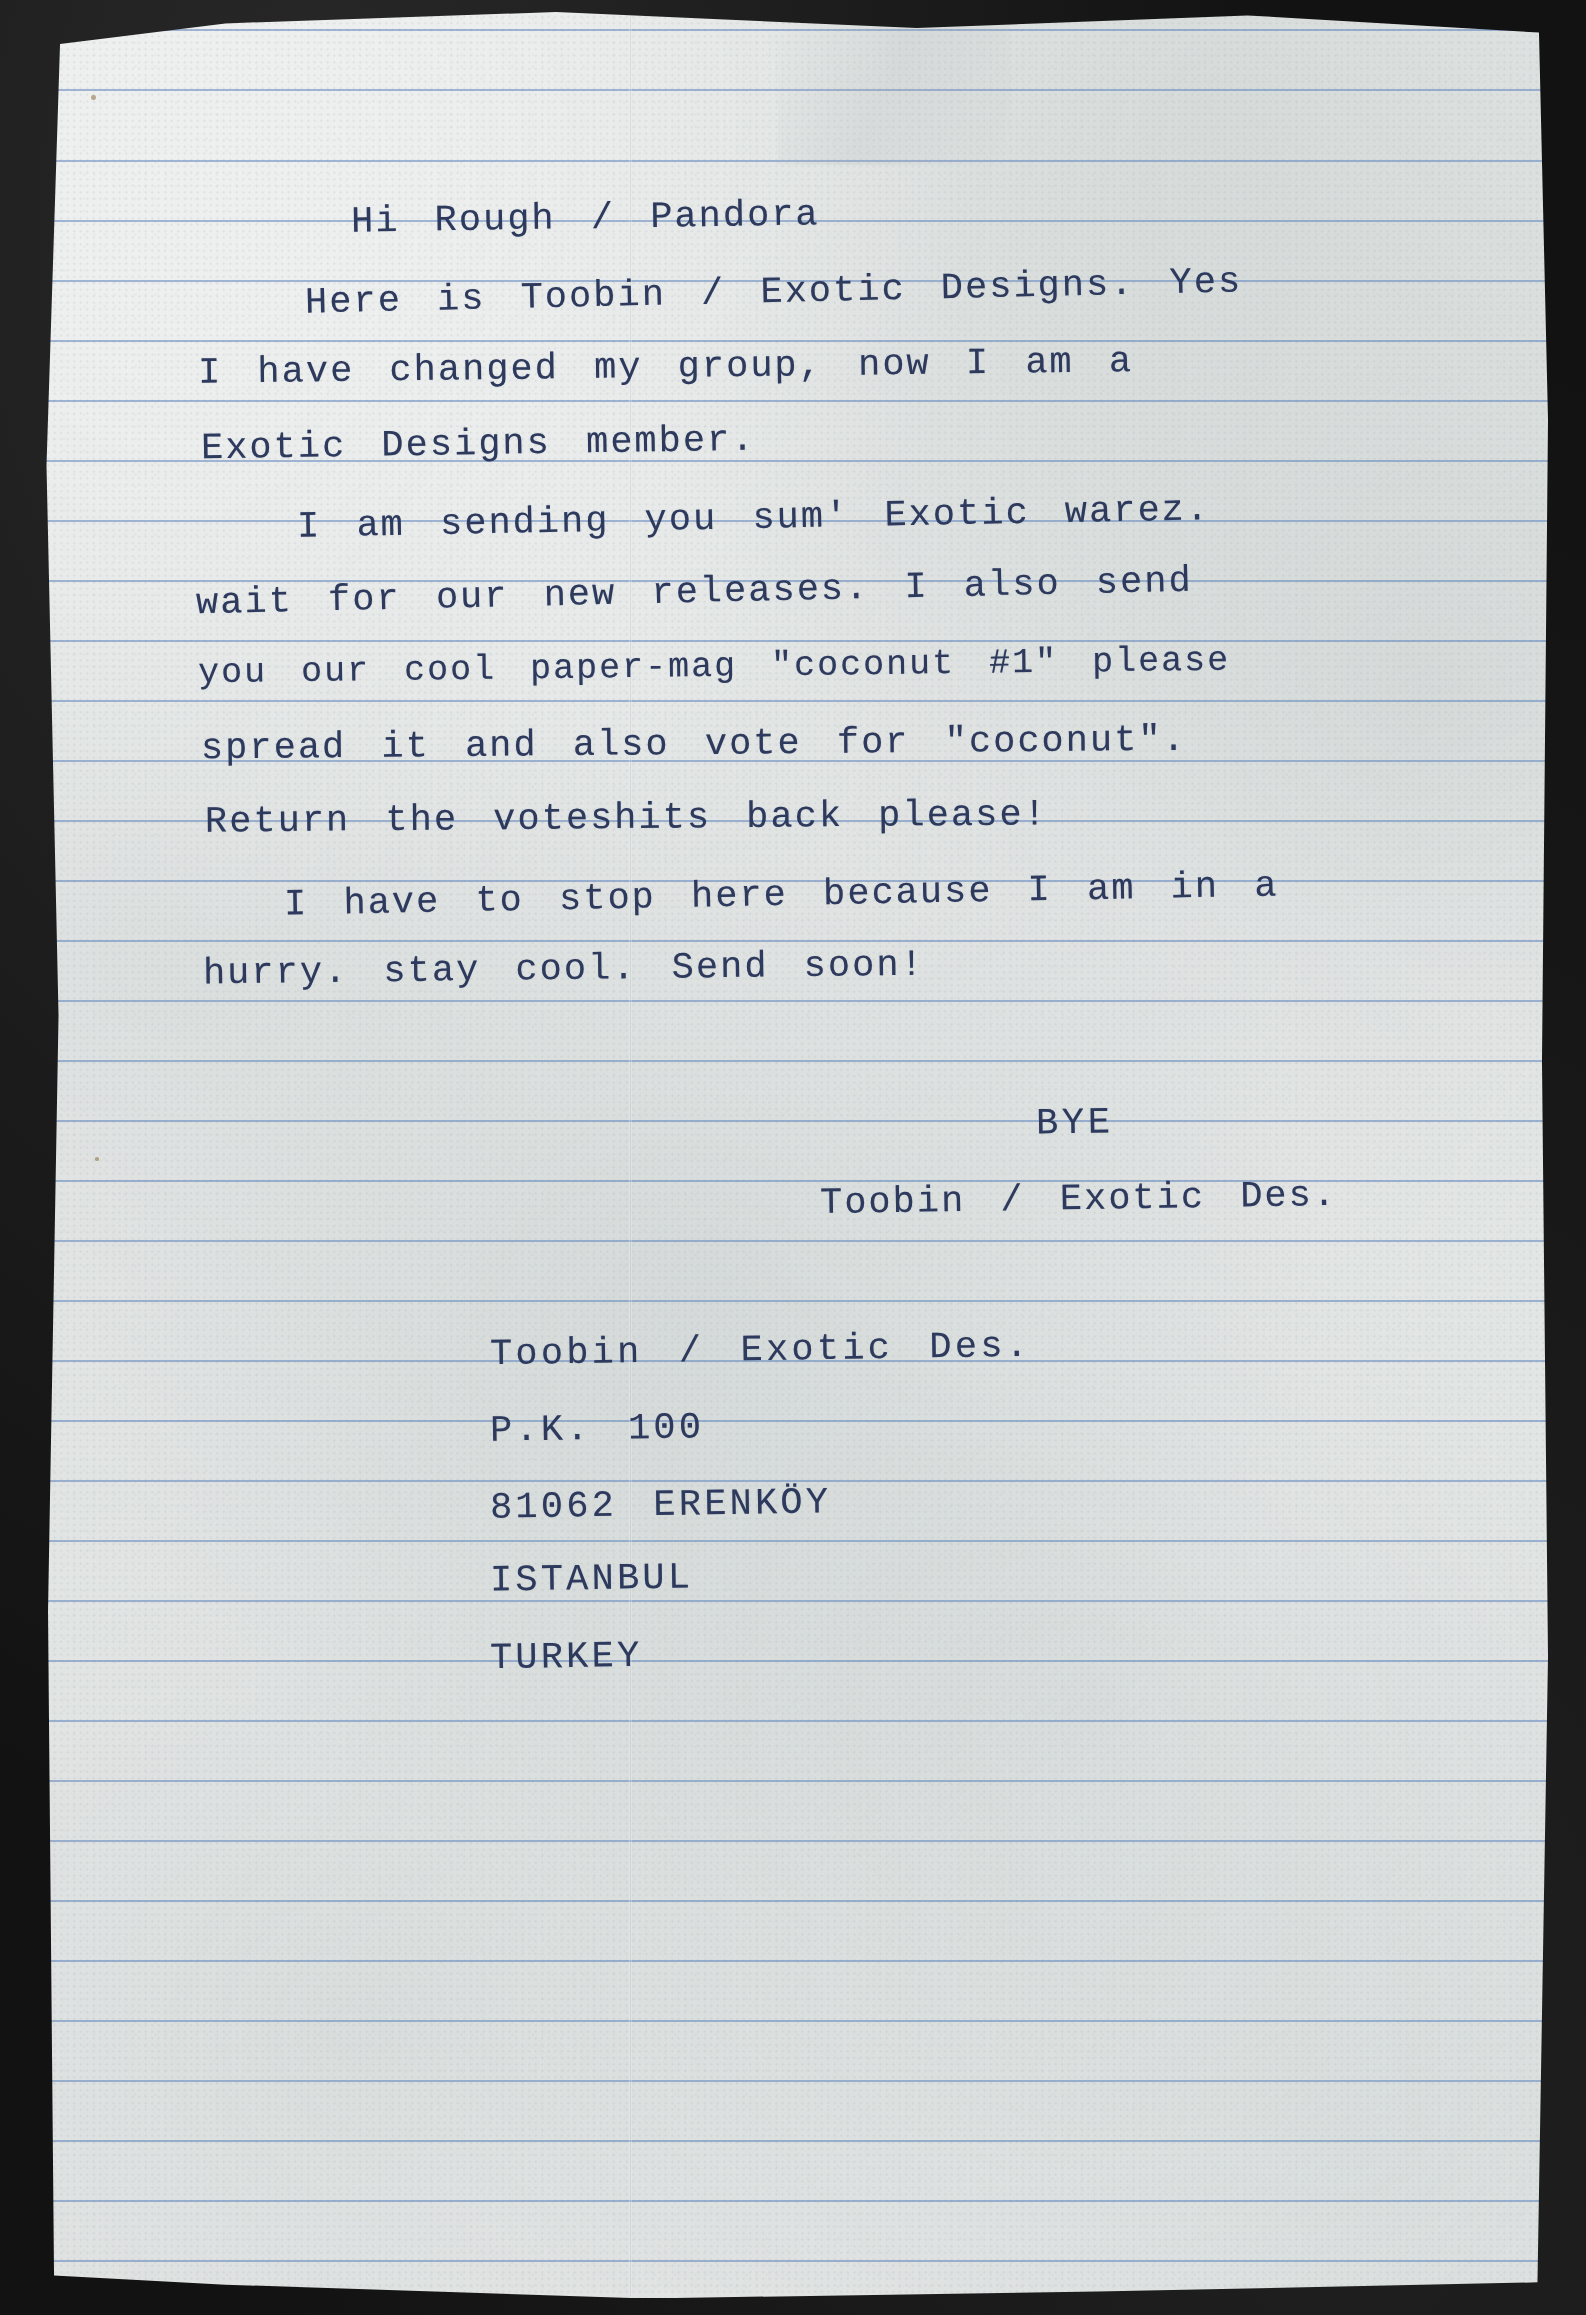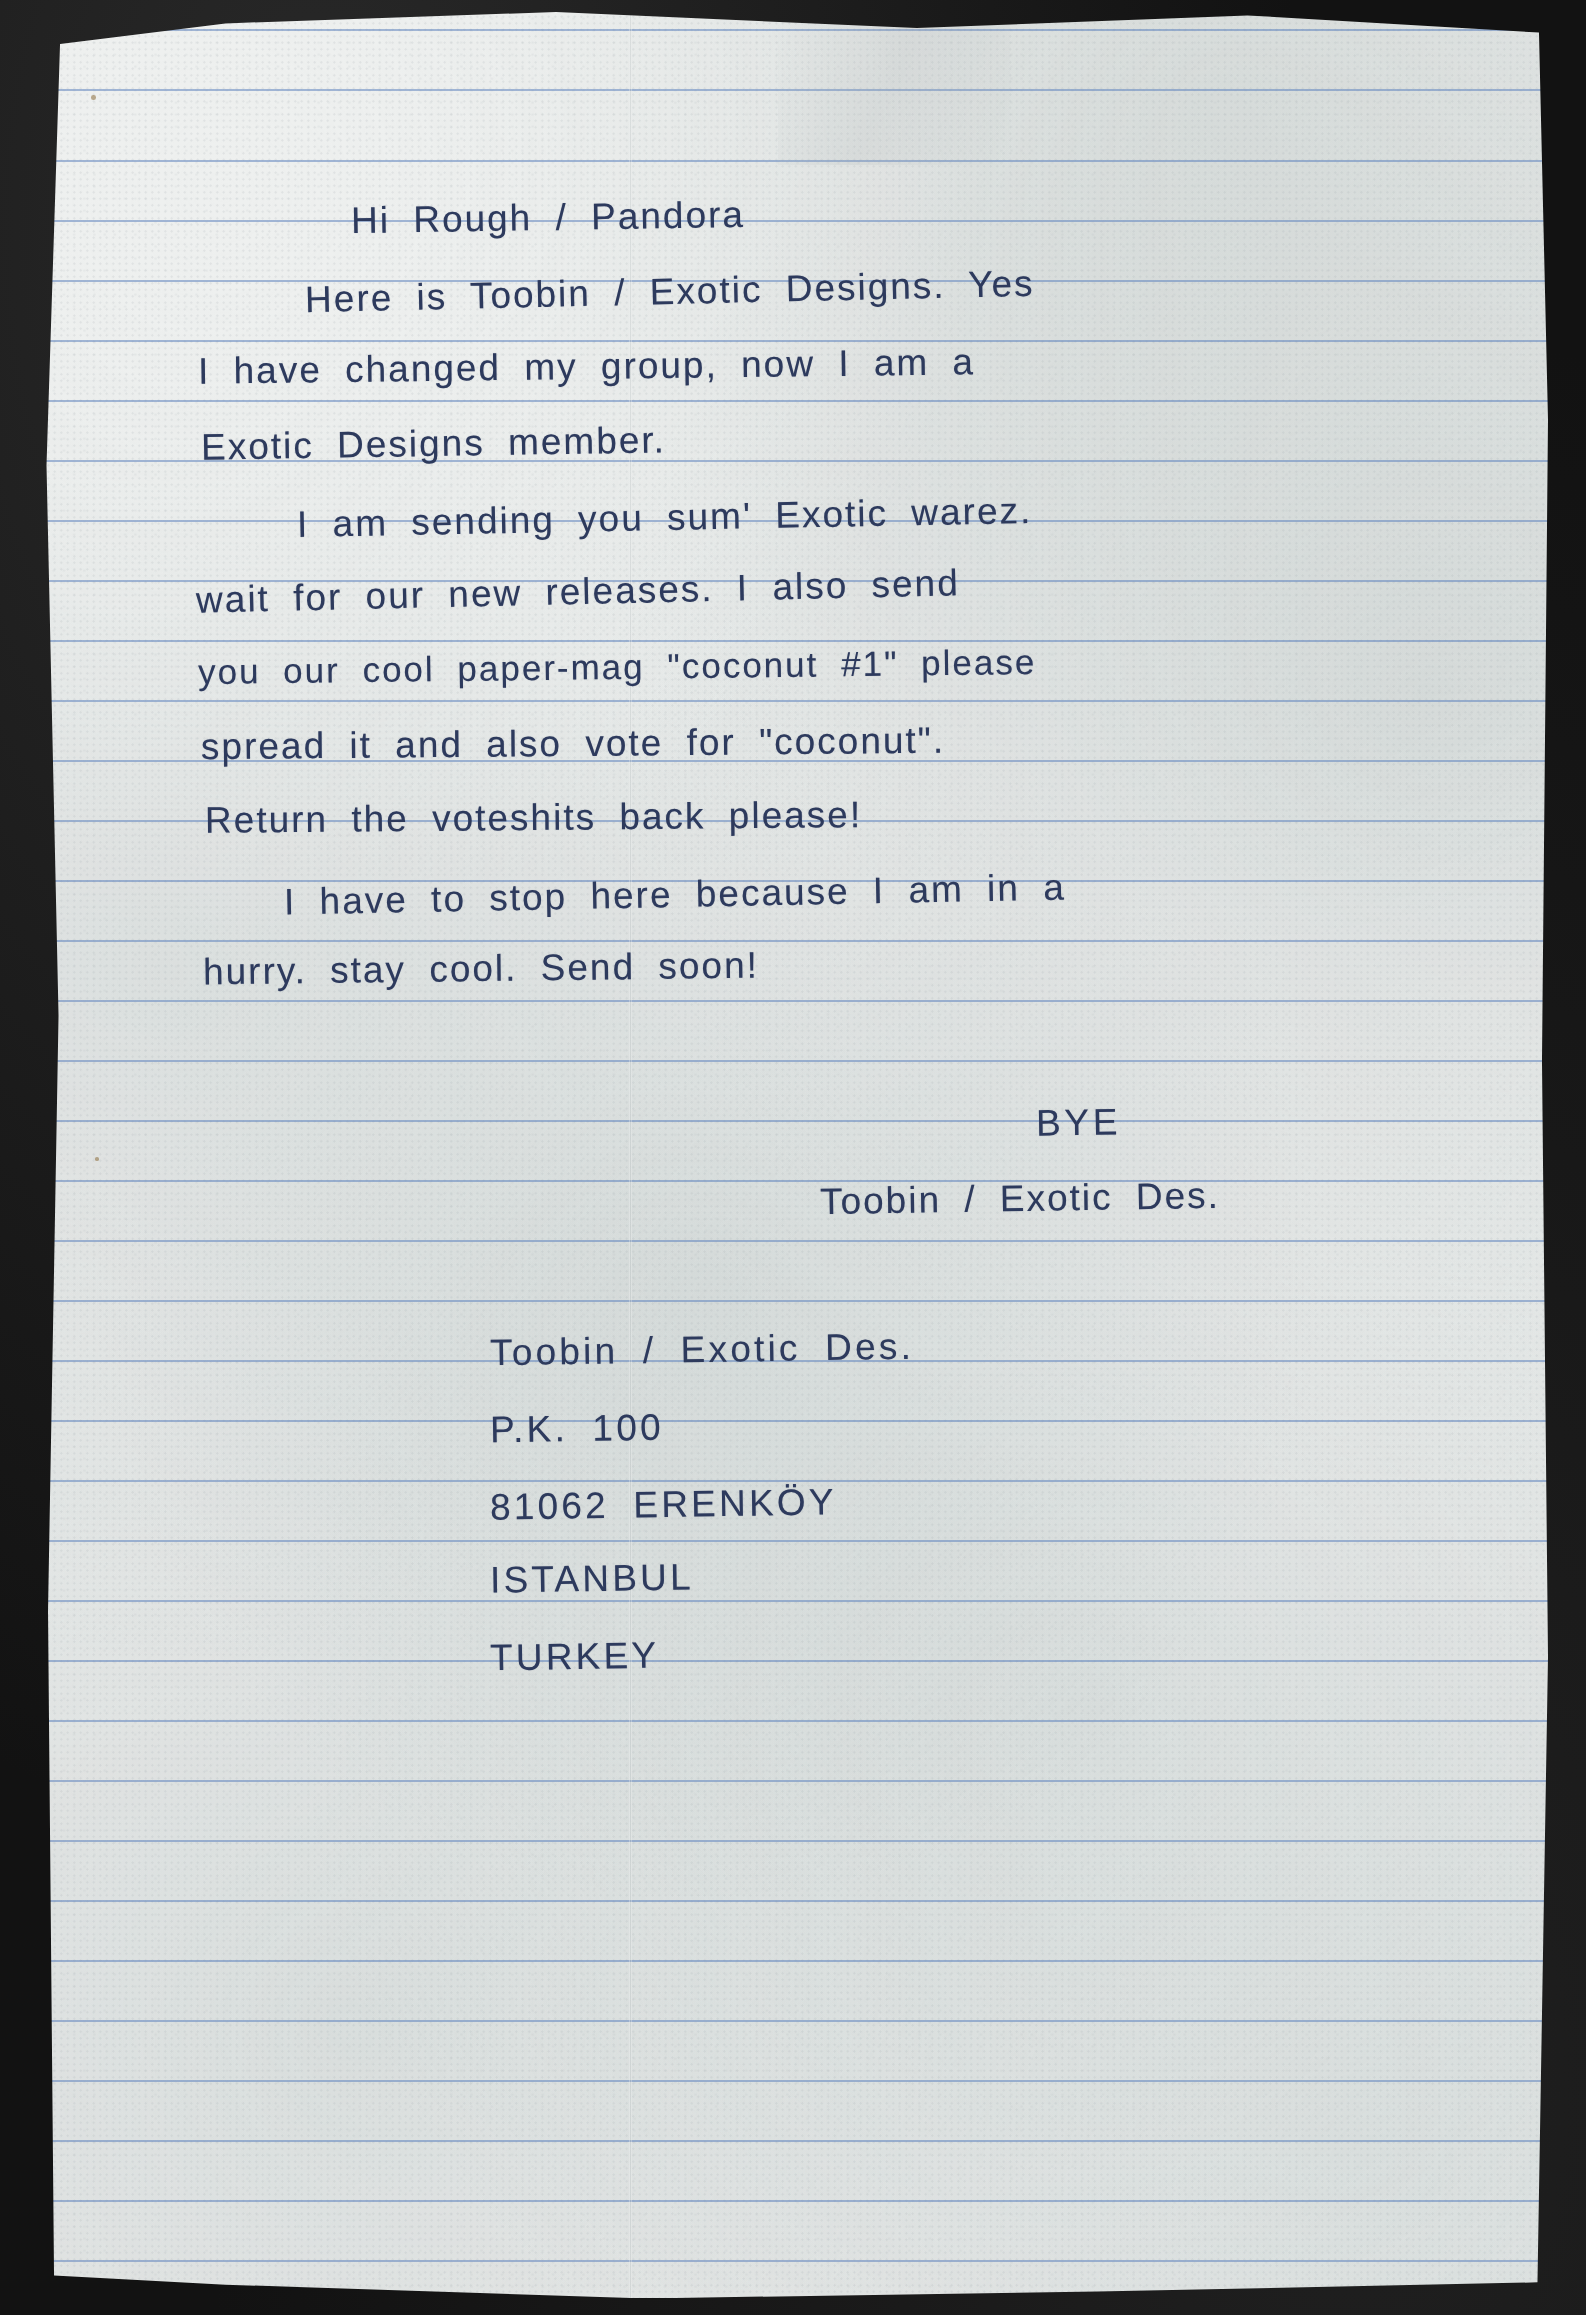--- a/index.html
+++ b/index.html
@@ -102,21 +102,21 @@
   .dot {
     position:absolute; width:4.6px; height:4.6px; border-radius:50%;
     background:#8a6b3a; opacity:.55;
   }
 
   
   .hand {
     position: absolute;
     inset: 0;
     color: #2c3b63;
-    font-family: Liberation Sans, sans-serif;
+    font-family: Liberation Mono, monospace;
   }
   .ln {
     position: absolute;
     white-space: nowrap;
     font-size: 37px;
     letter-spacing: 2px;
     word-spacing: 11px;
     color: #2d3a5d;
     text-shadow: 0 0 0.9px rgba(45,58,93,.35);
   }

